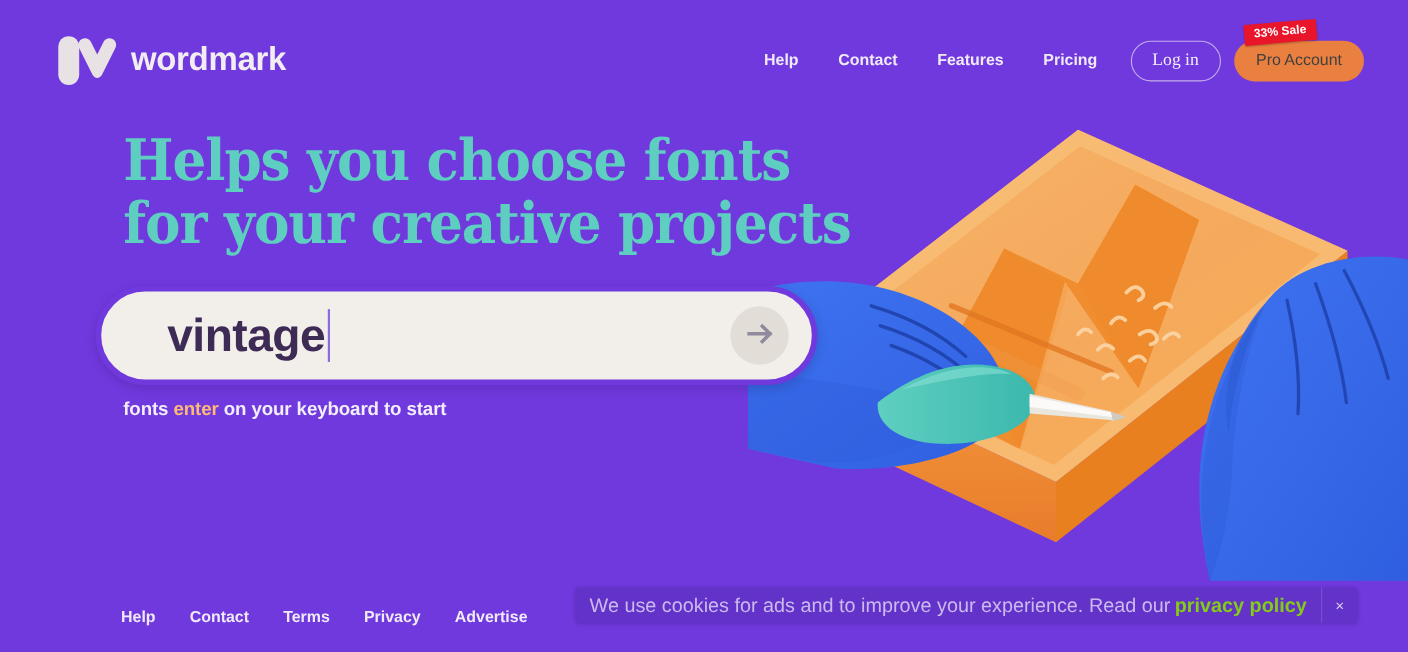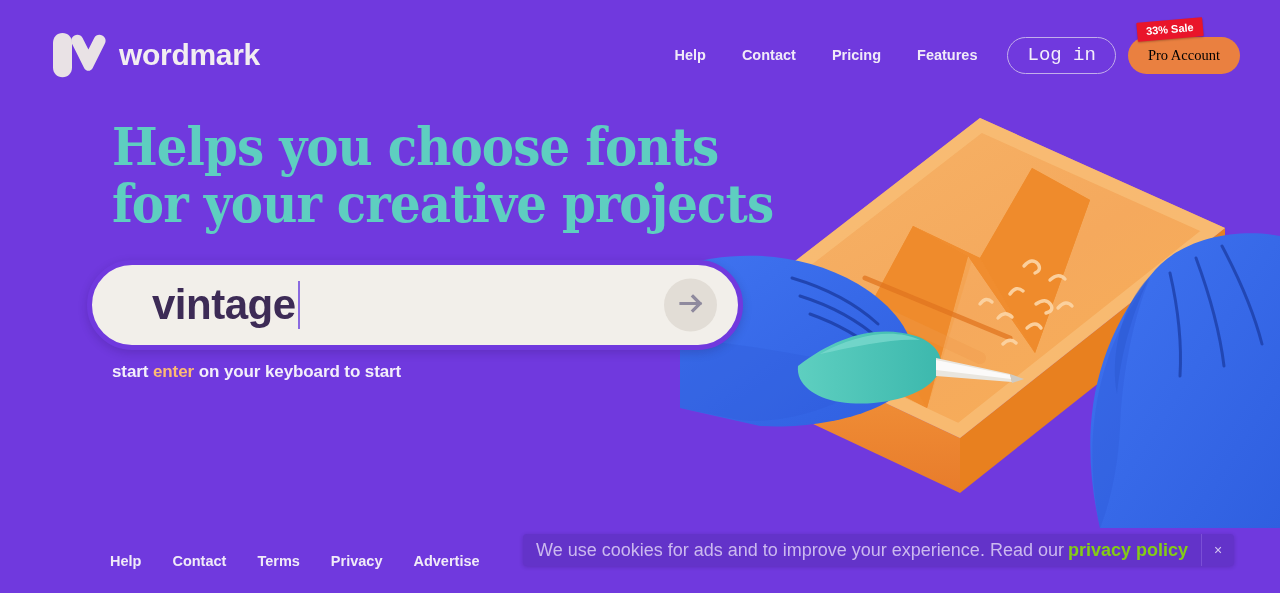--- a/index.html
+++ b/index.html
@@ -54,43 +54,43 @@
     font-size: 14.5px;
     font-weight: bold;
     text-decoration: none;
     padding: 0 18px;
     line-height: 38px;
     white-space: nowrap;
   }
   .btn-login {
     margin-left: 12px;
     color: #f3eefb;
-    font-size: 19px;
+    font-size: 16px;
     background: transparent;
     border: 1.6px solid #c3aeea;
     border-radius: 20px;
     padding: 0 19px;
     height: 37px;
     line-height: 34px;
     cursor: pointer;
-    font-family: Liberation Mono, monospace;
+    font-family: Liberation Serif, serif;
     white-space: nowrap;
   }
   .pro-wrap { position: relative; margin-left: 12px; }
   .btn-pro {
     background: #ea8040;
-    color: #000000;
+    color: #404040;
     font-size: 14.5px;
     border: none;
     border-radius: 20px;
     padding: 0 20px;
     height: 37px;
     line-height: 37px;
     cursor: pointer;
-    font-family: Liberation Serif, serif;
+    font-family: Liberation Sans, sans-serif;
     white-space: nowrap;
   }
   .sale-badge {
     position: absolute;
     top: -17px;
     left: 9px;
     background: #e9152a;
     color: #ffffff;
     font-size: 11px;
     font-weight: bold;
@@ -349,22 +349,22 @@
                  C55.4 6 56.5 9.6 54.8 12.8 L42.7 36.9 C41.8 38.7 40.1 39.8 38.4 39.8
                  C36.7 39.8 35 38.7 34.1 36.9 L22 12.8 C20.3 9.6 21.4 6 24.5 4.5 Z" fill="#e9e2e5"></path>
       </svg>
     </span>
     <span class="logo-text">wordmark</span>
   </div>
 
   <nav class="nav">
     <a class="nav-link" href="#">Help</a>
     <a class="nav-link" href="#">Contact</a>
+    <a class="nav-link" href="#">Features</a>
     <a class="nav-link" href="#">Pricing</a>
-    <a class="nav-link" href="#">Features</a>
 
     <button class="btn-login">Log in</button>
 
     <div class="pro-wrap">
       <button class="btn-pro">Pro Account</button>
       <span class="sale-badge">33% Sale</span>
     </div>
   </nav>
 </header>
 
@@ -383,21 +383,21 @@
         <span>
           <svg width="30" height="30" viewBox="0 0 30 30" xmlns="http://www.w3.org/2000/svg">
             <path d="M5 15 H24 M17 8 L24 15 L17 22" fill="none" stroke="#8f8a9e" stroke-width="3.2" stroke-linecap="square" stroke-linejoin="miter"></path>
           </svg>
         </span>
       </button>
     </div>
   </div>
 
   <div class="hint">
-    <span>start </span><span class="kw">enter</span><span> on your keyboard to start</span>
+    <span>fonts </span><span class="kw">enter</span><span> on your keyboard to start</span>
   </div>
 </main>
 
 <div class="footer-links">
   <a href="#">Help</a>
   <a href="#">Contact</a>
   <a href="#">Terms</a>
   <a href="#">Privacy</a>
   <a href="#">Advertise</a>
 </div>

